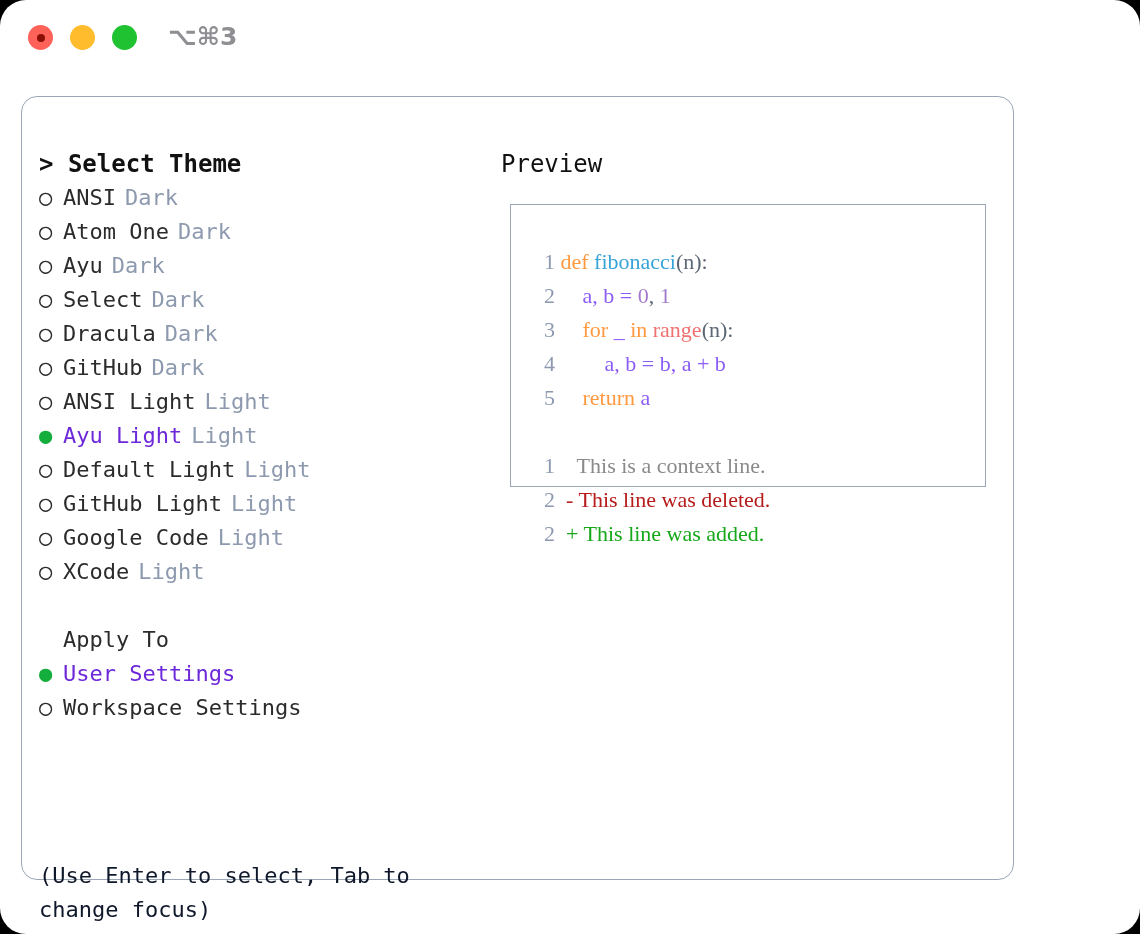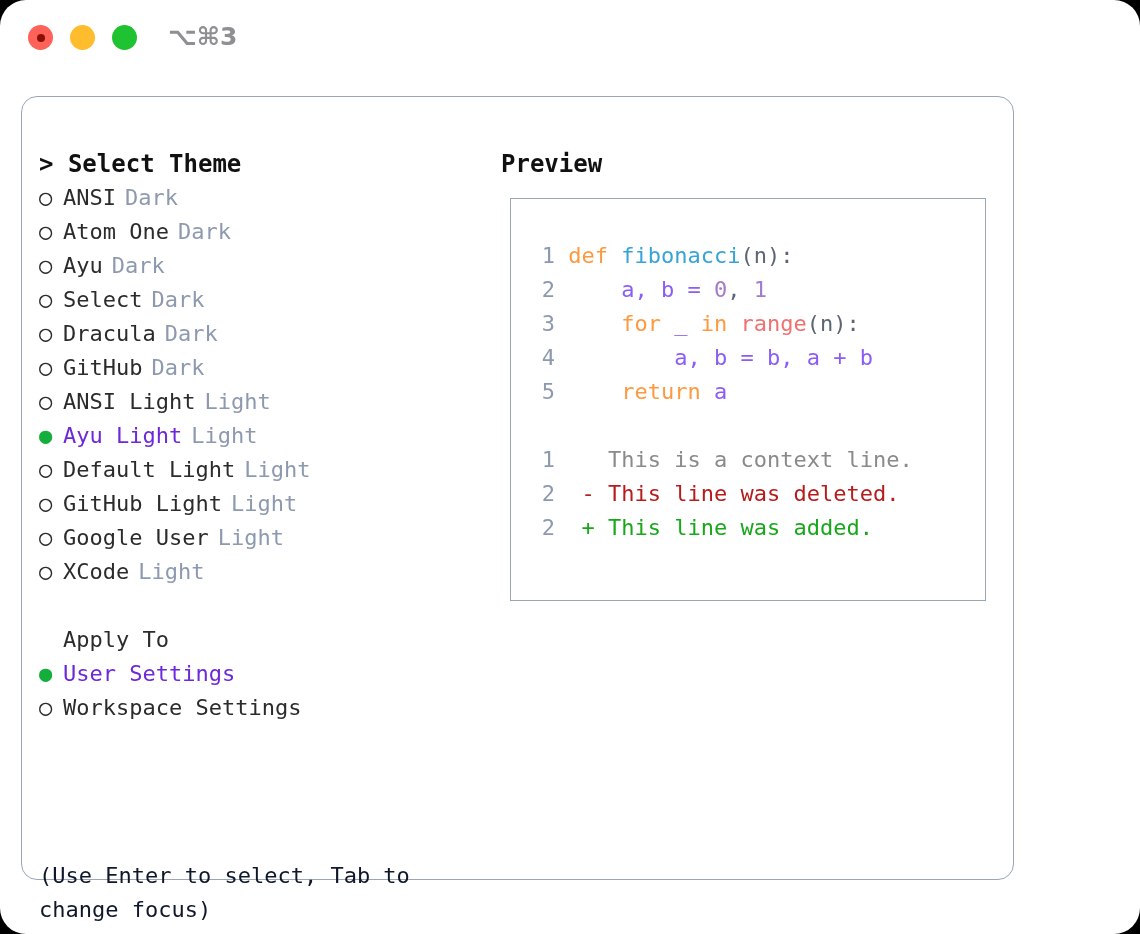--- a/index.html
+++ b/index.html
@@ -149,33 +149,34 @@
   
   #preview-column {
     position: absolute;
     left: 479px;
     top: 50px;
     width: 490px;
   }
 
   #preview-title {
     font-size: 24px;
-    font-weight: bold;
+    font-weight: normal;
     color: #111111;
     line-height: 34px;
   }
 
   #preview-box {
     position: absolute;
     left: 488px;
-    top: 101px;
+    top: 107px;
     width: 476px;
-    height: 403px;
+    height: 283px;
     border: 1.5px solid #9aa6b6;
     background: #ffffff;
+    font-family: Liberation Serif, serif;
   }
 
   #code-area {
     position: absolute;
     left: 22px;
     top: 40px;
     font-size: 22px;
     line-height: 34px;
     white-space: pre;
   }
@@ -233,21 +234,21 @@
             <div class="option-row"><span class="option-bullet">○</span><span class="option-label">ANSI</span><span class="option-tag">Dark</span></div>
             <div class="option-row"><span class="option-bullet">○</span><span class="option-label">Atom One</span><span class="option-tag">Dark</span></div>
             <div class="option-row"><span class="option-bullet">○</span><span class="option-label">Ayu</span><span class="option-tag">Dark</span></div>
             <div class="option-row"><span class="option-bullet">○</span><span class="option-label">Select</span><span class="option-tag">Dark</span></div>
             <div class="option-row"><span class="option-bullet">○</span><span class="option-label">Dracula</span><span class="option-tag">Dark</span></div>
             <div class="option-row"><span class="option-bullet">○</span><span class="option-label">GitHub</span><span class="option-tag">Dark</span></div>
             <div class="option-row"><span class="option-bullet">○</span><span class="option-label">ANSI Light</span><span class="option-tag">Light</span></div>
             <div class="option-row selected"><span class="option-bullet">●</span><span class="option-label">Ayu Light</span><span class="option-tag">Light</span></div>
             <div class="option-row"><span class="option-bullet">○</span><span class="option-label">Default Light</span><span class="option-tag">Light</span></div>
             <div class="option-row"><span class="option-bullet">○</span><span class="option-label">GitHub Light</span><span class="option-tag">Light</span></div>
-            <div class="option-row"><span class="option-bullet">○</span><span class="option-label">Google User</span><span class="option-tag">Light</span></div>
+            <div class="option-row"><span class="option-bullet">○</span><span class="option-label">Google Code</span><span class="option-tag">Light</span></div>
             <div class="option-row"><span class="option-bullet">○</span><span class="option-label">XCode</span><span class="option-tag">Light</span></div>
           </div>
 
         <div class="spacer-sm"></div>
 
         <div id="apply-header">Apply To</div>
         <div id="apply-options">
             <div class="option-row selected"><span class="option-bullet">●</span><span class="option-label">User Settings</span></div>
             <div class="option-row"><span class="option-bullet">○</span><span class="option-label">Workspace Settings</span></div>
           </div>

